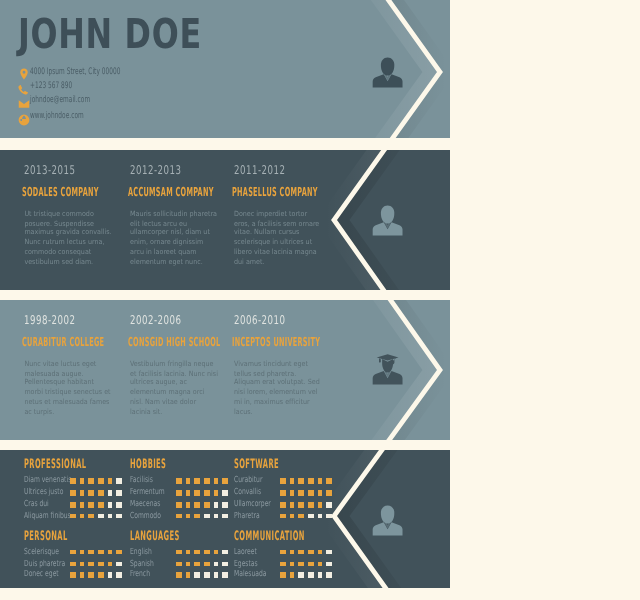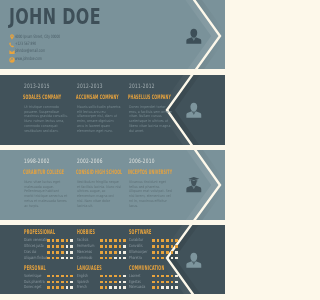--- a/index.html
+++ b/index.html
@@ -24,21 +24,21 @@
         color:#3e4f58;letter-spacing:0.4px;line-height:20px;
         transform:scaleX(.862);transform-origin:0 0;white-space:nowrap;}
   .contact{position:absolute;left:8.8px;top:33.6px;width:130px;}
   .crow{position:relative;height:7.45px;}
   .crow .ci{position:absolute;left:0;top:0.6px;width:5.6px;height:5.6px;line-height:0;}
   .crow .ct{position:absolute;left:6.3px;top:0;font-size:4.5px;line-height:5.9px;
             color:#4a5d66;white-space:nowrap;letter-spacing:0.02px;
             transform:scaleX(.72);transform-origin:0 0;}
 
   
-  .cols{position:absolute;left:16px;top:0;width:225px;height:100%;}
+  .cols{position:absolute;left:4px;top:0;width:225px;height:100%;}
   .col{position:absolute;width:43.5px;top:0;}
   .c0{left:8.2px;} .c1{left:61px;} .c2{left:113px;}
 
   .date{position:absolute;left:0;top:7.8px;font-size:6px;line-height:6px;letter-spacing:0.3px;font-weight:normal;
         transform:scaleX(.80);transform-origin:0 0;white-space:nowrap;}
   .title{position:absolute;left:-1.2px;top:18.5px;font-size:6.2px;line-height:6.2px;font-weight:bold;
         letter-spacing:0.25px;color:#e8a33d;
         transform:scaleX(.585);transform-origin:0 0;white-space:nowrap;}
   .body{position:absolute;left:0;top:29.8px;width:44px;font-size:3.55px;line-height:4.8px;text-align:left;}
   .dark .date{color:#a6b1b5;}

